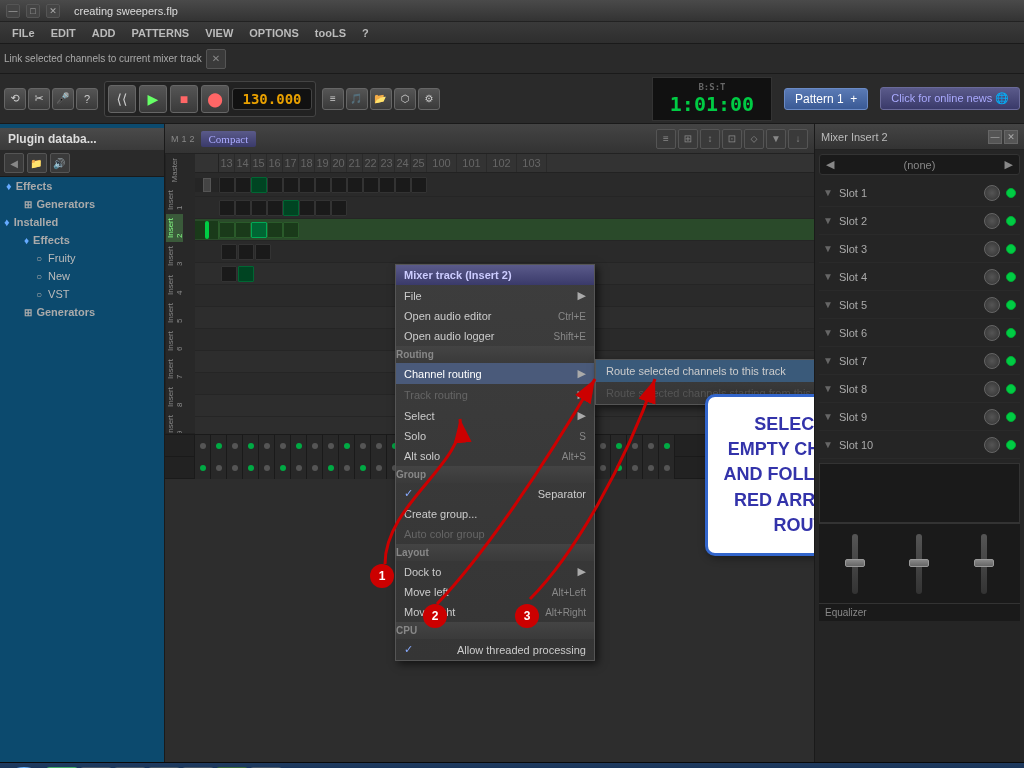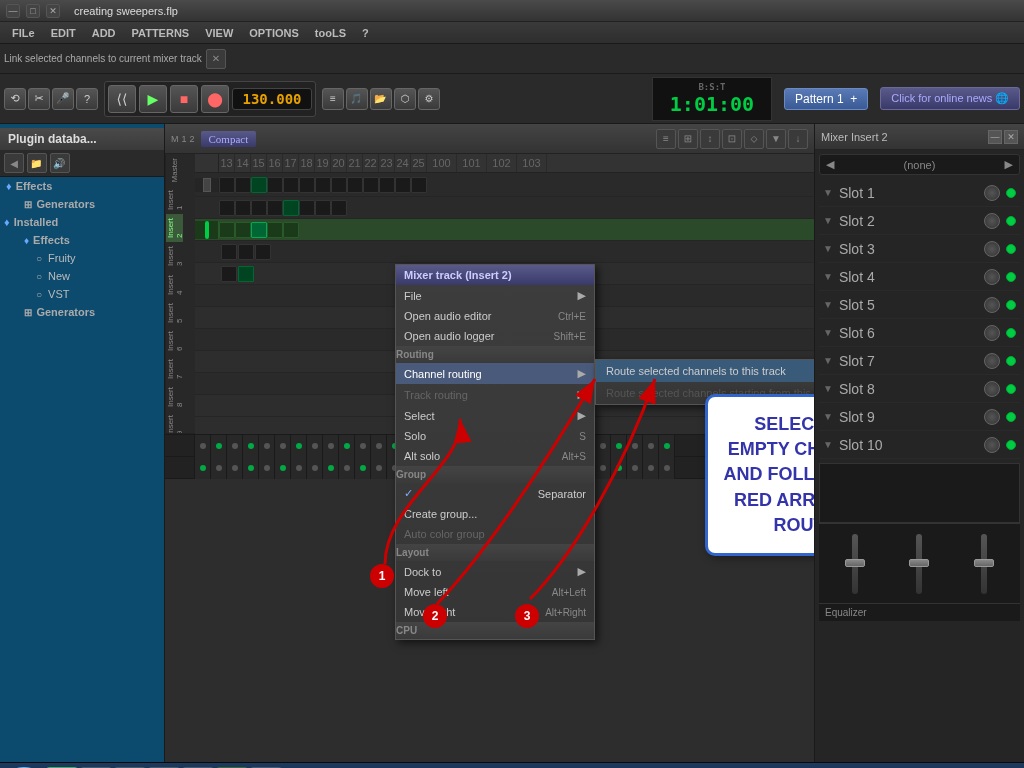--- a/index.html
+++ b/index.html
@@ -346,21 +346,21 @@
 
     .mixer-slot {
       display: flex;
       align-items: center;
       padding: 3px 4px;
       border-bottom: 1px solid #2a2a2a;
       gap: 6px;
       height: 28px;
     }
     .mixer-slot-arrow { color: #666; font-size: 10px; }
-    .mixer-slot-name { flex: 1; color: #aaa; font-size: 14px; }
+    .mixer-slot-name { flex: 1; color: #aaa; font-size: 11px; }
     .mixer-slot-knob {
       width: 16px; height: 16px;
       background: radial-gradient(circle, #555, #333);
       border-radius: 50%;
       border: 1px solid #666;
     }
     .mixer-slot-led {
       width: 10px; height: 10px;
       background: #00cc44;
       border-radius: 50%;
@@ -1074,20 +1074,23 @@
       </div>
       <div class="ctx-item">
         <span>Move left</span>
         <span class="shortcut">Alt+Left</span>
       </div>
       <div class="ctx-item">
         <span>Move right</span>
         <span class="shortcut">Alt+Right</span>
       </div>
       <div class="ctx-separator-label">CPU</div>
+      <div class="ctx-item checked">
+        <span>Allow threaded processing</span>
+      </div>
     </div>
 
     <div id="submenu">
       <div class="submenu-item active">
         <span>Route selected channels to this track</span>
 
       </div>
       <div class="submenu-item disabled">
         <span>Route selected channels starting from this track</span>
 

